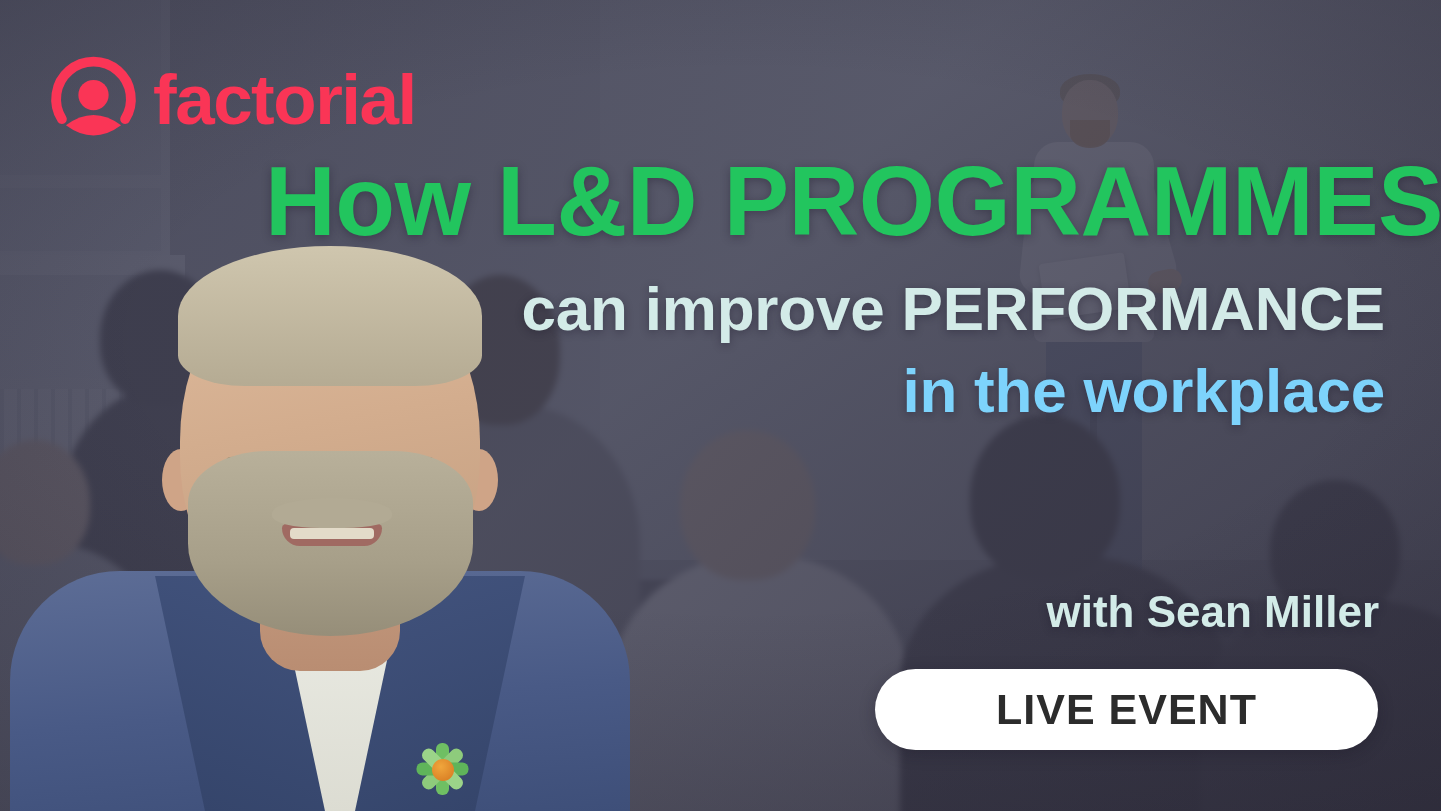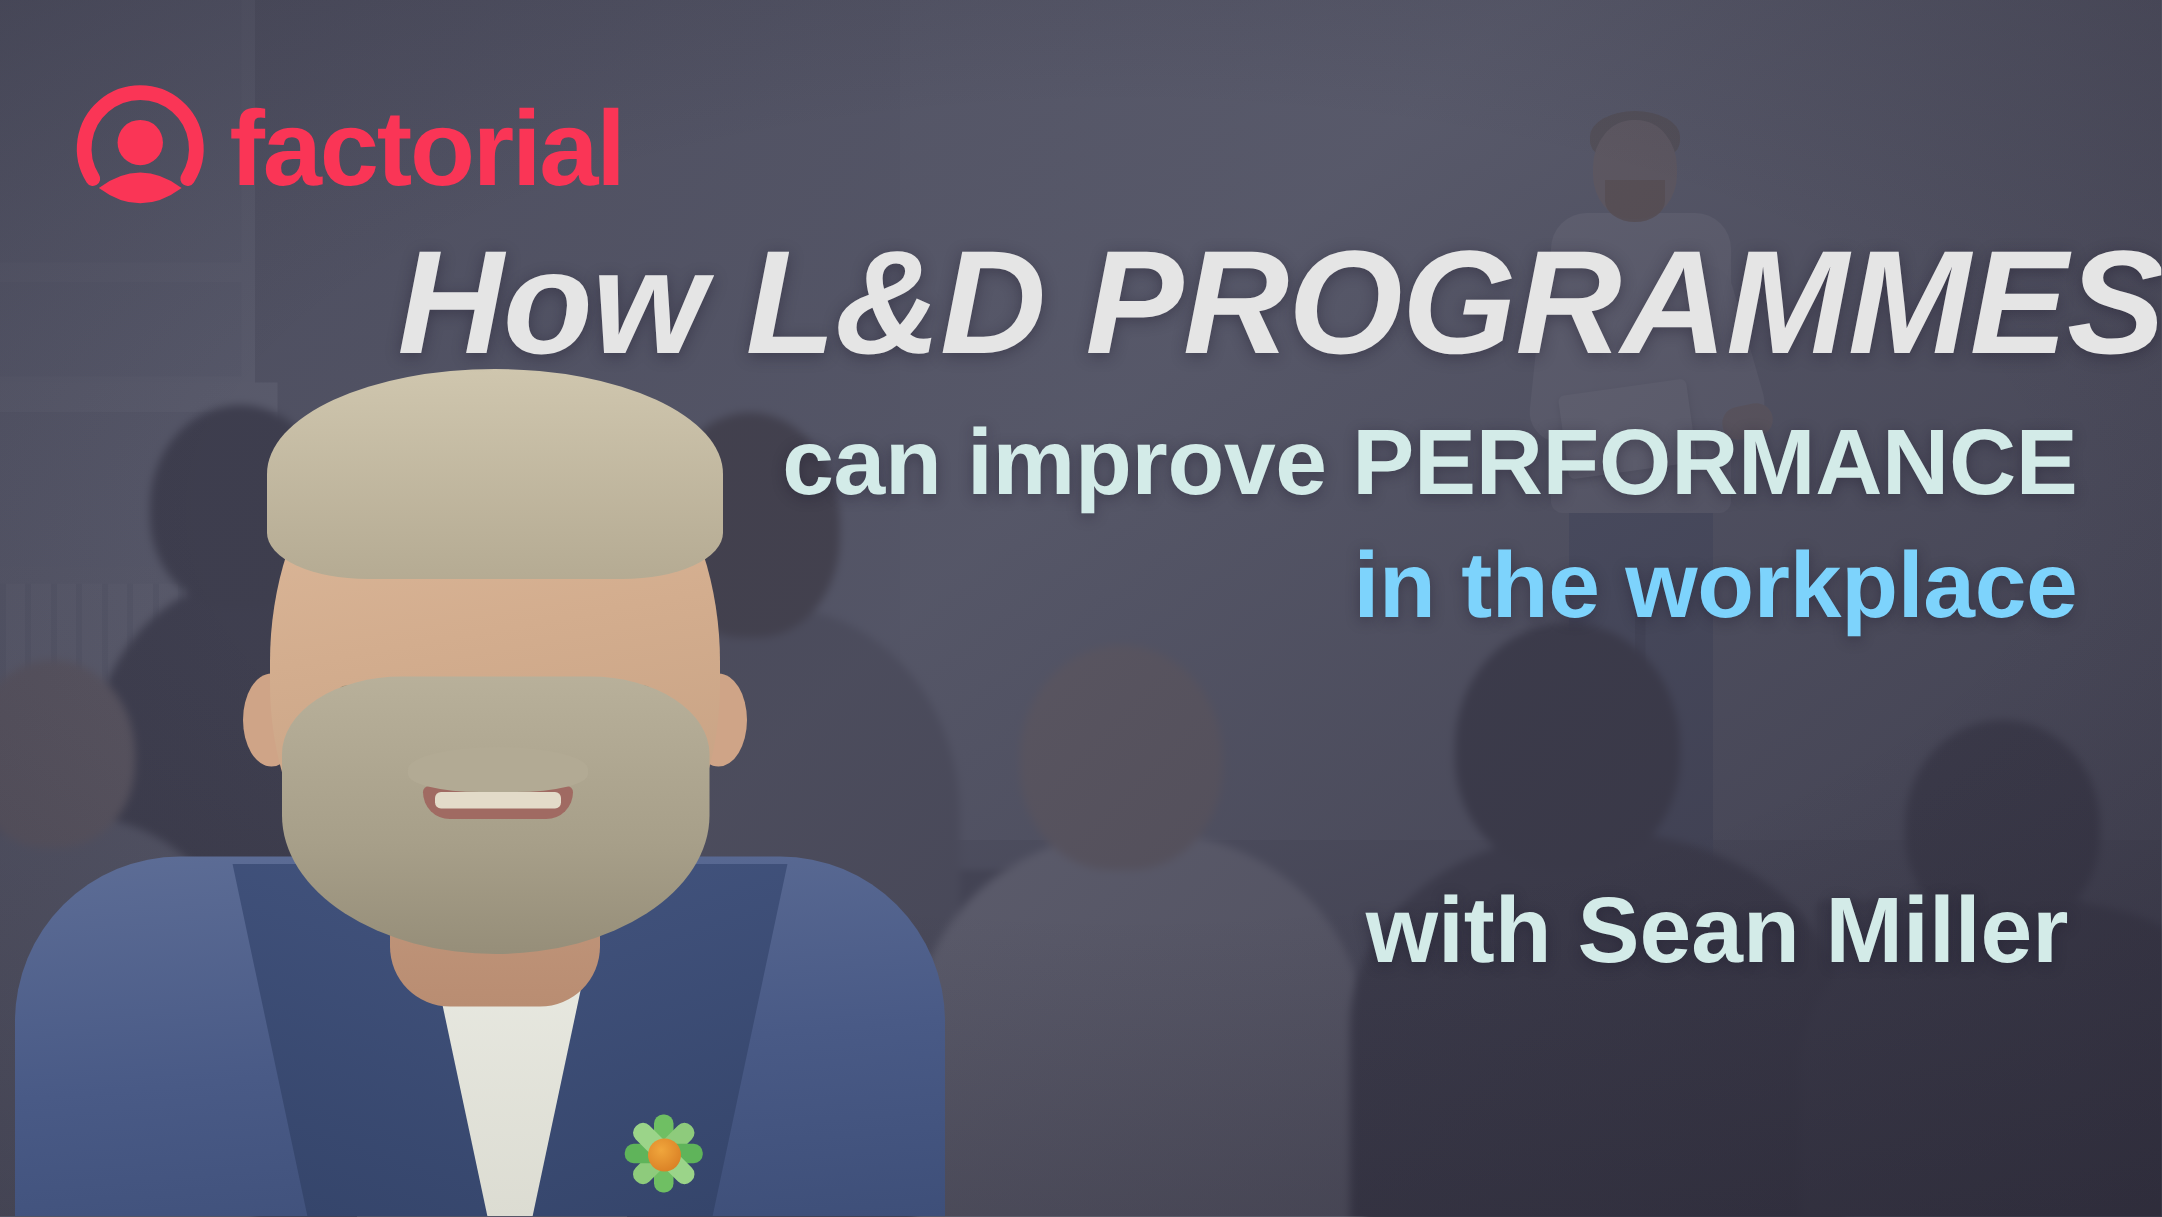--- a/index.html
+++ b/index.html
@@ -256,21 +256,21 @@
     font-size:62px; line-height:1.32;
     font-weight:700; letter-spacing:-0.2px;
     white-space:nowrap;
     text-shadow:0 2px 9px rgba(25,22,40,.38);
   }
   .hl-2 { margin-top:18px; }
 
   
   .credit {
     position:absolute; right:62px; top:590px;
-    font-size:62px; line-height:1;
+    font-size:44px; line-height:1;
     font-weight:700;
     text-shadow:0 2px 9px rgba(25,22,40,.4);
     z-index:20;
   }
   .pill {
     position:absolute; left:875px; top:669px;
     width:503px; height:81px;
     background:#ffffff;
     border-radius:41px;
     display:flex; align-items:center; justify-content:center;
@@ -377,21 +377,24 @@
   <div class="logo">
     <svg class="logo-mark" viewBox="0 0 100 100">
       <path d="M14.5 72 A42 42 0 1 1 85.5 72" fill="none" stroke="#FA3556" stroke-width="11" stroke-linecap="round"></path>
       <circle cx="50" cy="45" r="17" fill="#FA3556"></circle>
       <path d="M19 79 Q50 56 81 79 Q50 102 19 79 Z" fill="#FA3556"></path>
     </svg>
     <span class="logo-word" style="color:#FA3556;">factorial</span>
   </div>
 
   <div class="headline">
-    <div class="hl-1" style="color:#e5e5e5;font-style:italic;">How L&amp;D PROGRAMMES</div>
+    <div class="hl-1" style="color:#22c55e;">How L&amp;D PROGRAMMES</div>
     <div class="hl-2" style="color:#D3EBE8;">can improve PERFORMANCE</div>
     <div class="hl-3" style="color:#7dd3fc;">in the workplace</div>
   </div>
 
   <div class="credit" style="color:#D3EBE8;">with Sean Miller</div>
 
+  <div class="pill">
+    <span>LIVE EVENT</span>
+  </div>
 
 </div>
 
 </body></html>

